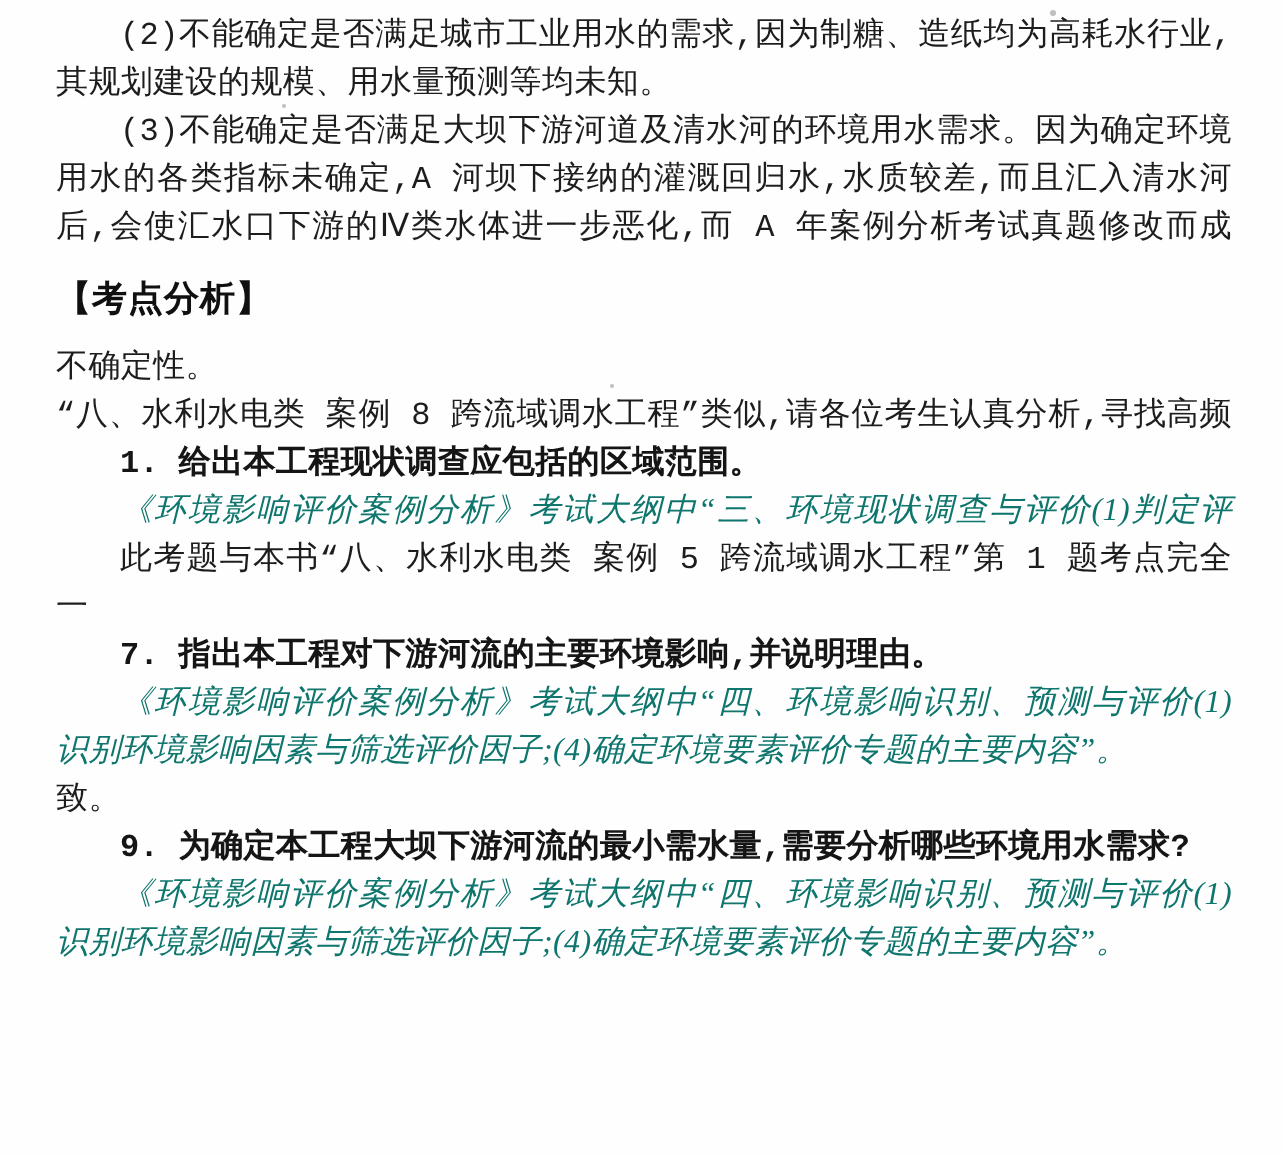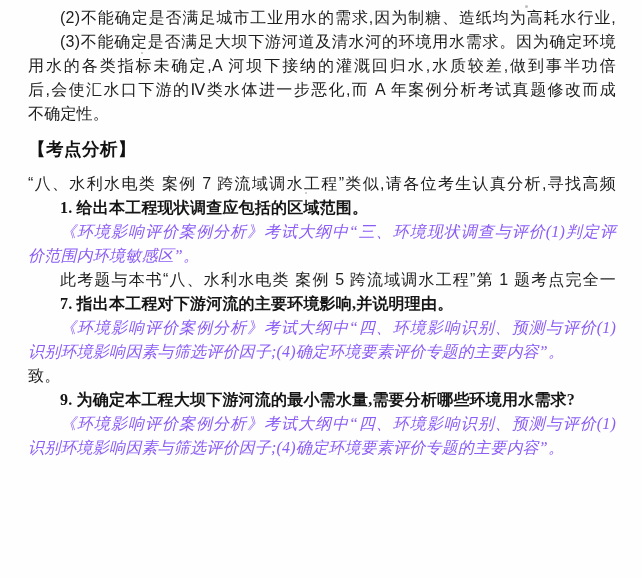--- a/index.html
+++ b/index.html
@@ -23,30 +23,30 @@
     line-height: 24px;
     white-space: normal;
     letter-spacing: 0.2px;
   }
   .indent { text-indent: 2em; }
   .fill {
     text-align: justify;
     text-align-last: justify;
   }
   .body {
-    font-family: Liberation Sans, sans-serif;
+    font-family: Liberation Mono, monospace;
     color: #1d1d1d;
   }
   .kai {
     font-family: "Liberation Serif", "DejaVu Serif", serif;
     font-style: italic;
-    color: #8b5cf6;
+    color: #0f766e;
   }
   .question {
-    font-family: Liberation Serif, serif;
+    font-family: Liberation Mono, monospace;
     font-weight: bold;
     color: #151515;
   }
   .heading {
     font-family: "Liberation Sans", "DejaVu Sans", sans-serif;
     font-weight: bold;
     font-size: 17.5px;
     color: #101010;
     margin: 11px 0;
     letter-spacing: 0.5px;
@@ -60,29 +60,29 @@
   .speck-1 { left: 525px; top: 5px;  width: 3px; height: 3px; }
   .speck-2 { left: 141px; top: 52px; width: 2px; height: 2px; }
   .speck-3 { left: 305px; top: 192px; width: 2px; height: 2px; }
 </style>
 </head>
 <body>
 
 <div class="page">
   <div>
       <div class="line body indent fill">(2)不能确定是否满足城市工业用水的需求,因为制糖、造纸均为高耗水行业,</div>
+      <div class="line body">其规划建设的规模、用水量预测等均未知。</div>
       <div class="line body indent fill">(3)不能确定是否满足大坝下游河道及清水河的环境用水需求。因为确定环境</div>
-      <div class="line body fill">用水的各类指标未确定,A 河坝下接纳的灌溉回归水,水质较差,做到事半功倍</div>
+      <div class="line body fill">用水的各类指标未确定,A 河坝下接纳的灌溉回归水,水质较差,而且汇入清水河</div>
       <div class="line body fill">后,会使汇水口下游的Ⅳ类水体进一步恶化,而 A 年案例分析考试真题修改而成</div>
+      <div class="line heading">【考点分析】</div>
       <div class="line body">不确定性。</div>
-      <div class="line heading">【考点分析】</div>
-      <div class="line body fill">“八、水利水电类 案例 7 跨流域调水工程”类似,请各位考生认真分析,寻找高频</div>
+      <div class="line body fill">“八、水利水电类 案例 8 跨流域调水工程”类似,请各位考生认真分析,寻找高频</div>
       <div class="line question indent">1. 给出本工程现状调查应包括的区域范围。</div>
       <div class="line kai indent fill">《环境影响评价案例分析》考试大纲中“三、环境现状调查与评价(1)判定评</div>
-      <div class="line kai">价范围内环境敏感区”。</div>
       <div class="line body indent fill">此考题与本书“八、水利水电类 案例 5 跨流域调水工程”第 1 题考点完全一</div>
       <div class="line question indent">7. 指出本工程对下游河流的主要环境影响,并说明理由。</div>
       <div class="line kai indent fill">《环境影响评价案例分析》考试大纲中“四、环境影响识别、预测与评价(1)</div>
       <div class="line kai">识别环境影响因素与筛选评价因子;(4)确定环境要素评价专题的主要内容”。</div>
       <div class="line body">致。</div>
       <div class="line question indent">9. 为确定本工程大坝下游河流的最小需水量,需要分析哪些环境用水需求?</div>
       <div class="line kai indent fill">《环境影响评价案例分析》考试大纲中“四、环境影响识别、预测与评价(1)</div>
       <div class="line kai">识别环境影响因素与筛选评价因子;(4)确定环境要素评价专题的主要内容”。</div>
     </div>
   <div class="speck speck-1"></div>

